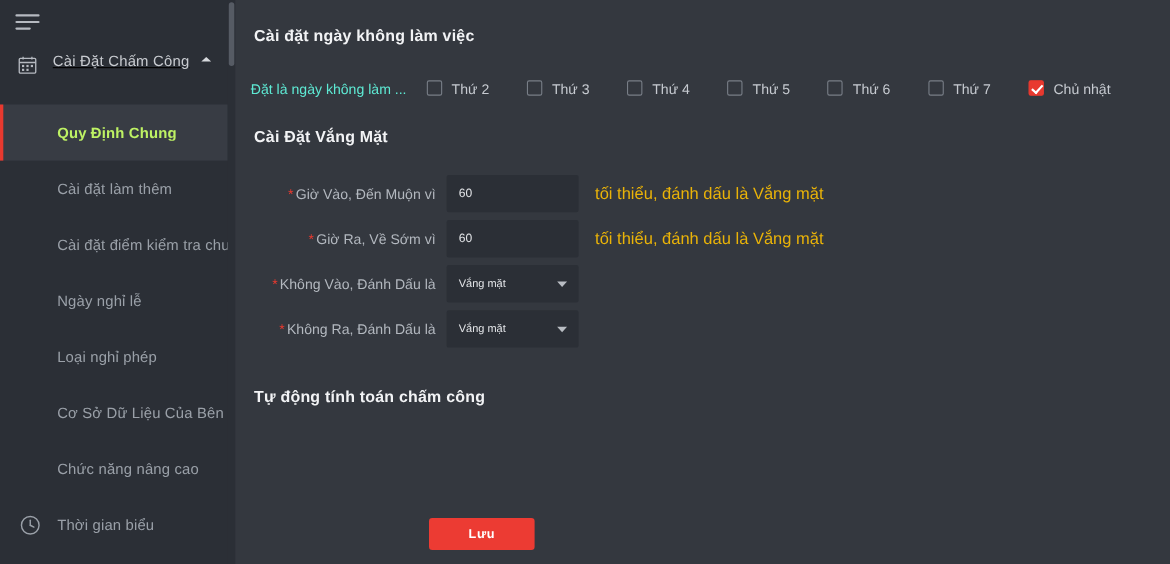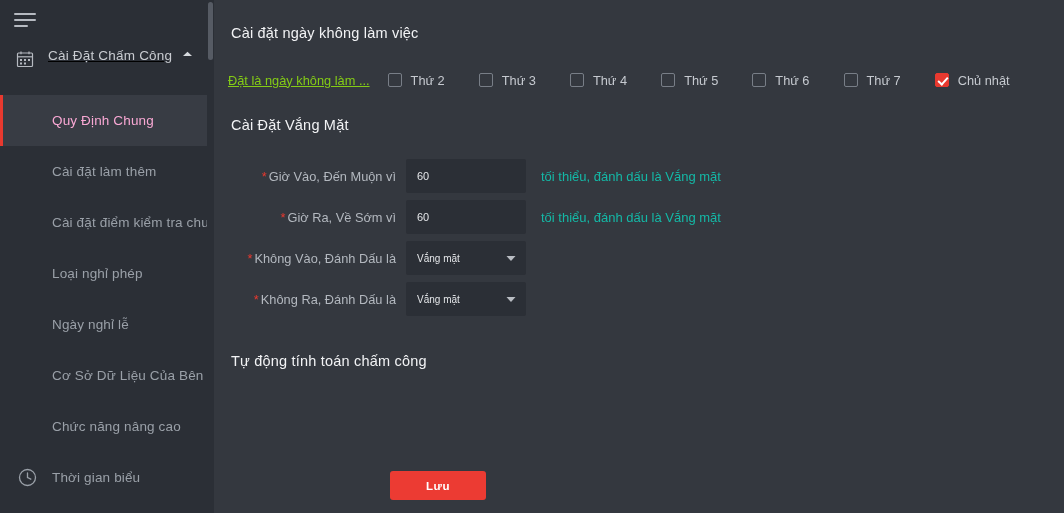--- a/index.html
+++ b/index.html
@@ -98,22 +98,22 @@
     color: #9aa0a8;
     margin-left: 52px;
     letter-spacing: .15px;
     white-space: nowrap;
     overflow: hidden;
   }
   .nav-item.active {
     background: #383c44;
   }
   .nav-item.active .nav-item-label {
-    color: #f9a8d4;
-    font-weight: normal;
+    color: #bef264;
+    font-weight: bold;
   }
   .nav-item.active::before {
     content: "";
     position: absolute;
     left: 0; top: 0;
     width: 3px; height: 51px;
     background: #e8392f;
   }
   .nav-item.with-icon .nav-item-label { margin-left: 52px; }
   .nav-item .leading-icon {
@@ -135,42 +135,41 @@
     position: relative;
     flex: 1 1 auto;
     height: 513px;
     background: #34383f;
     overflow: hidden;
   }
 
   .section-title {
     position: absolute;
     font-size: 14.5px;
-    font-weight: normal;
+    font-weight: bold;
     color: #f2f3f5;
     letter-spacing: .2px;
   }
   #sec1-title { left: 17px; top: 25px; }
   #sec2-title { left: 17px; top: 117px; }
   #sec3-title { left: 17px; top: 353px; }
 
   
   .days-row {
     position: absolute;
     left: 14px; top: 70px;
     display: flex;
     align-items: center;
     height: 20px;
   }
   .days-lead-label {
     font-size: 12.8px;
-    color: #84cc16;
+    color: #5eead4;
     margin-right: 18px;
     white-space: nowrap;
-    text-decoration: underline;
   }
   .cb-item {
     display: flex;
     align-items: flex-start;
     margin-right: 34px;
     cursor: pointer;
   }
   .cb-item:last-child { margin-right: 0; }
   .cb-box {
     width: 14px; height: 14px;
@@ -226,22 +225,22 @@
     background: #2b2f36;
     border: none;
     outline: none;
     color: #e3e5e8;
     font-size: 11px;
     font-family: "Liberation Sans", sans-serif;
     padding: 0 11px;
     border-radius: 2px;
   }
   .suffix {
-    font-size: 13px;
-    color: #14b8a6;
+    font-size: 15px;
+    color: #eab308;
     margin-left: 15px;
     white-space: nowrap;
   }
 
   .select {
     position: relative;
     width: 120px; height: 34px;
     background: #2b2f36;
     border-radius: 2px;
     display: flex;
@@ -354,25 +353,25 @@
 
       <div class="nav-item">
         <span class="nav-item-label">Cài đặt làm thêm</span>
       </div>
 
       <div class="nav-item">
         <span class="nav-item-label">Cài đặt điểm kiểm tra chu...</span>
       </div>
 
       <div class="nav-item">
+        <span class="nav-item-label">Ngày nghỉ lễ</span>
+      </div>
+
+      <div class="nav-item">
         <span class="nav-item-label">Loại nghỉ phép</span>
-      </div>
-
-      <div class="nav-item">
-        <span class="nav-item-label">Ngày nghỉ lễ</span>
       </div>
 
       <div class="nav-item">
         <span class="nav-item-label">Cơ Sở Dữ Liệu Của Bên Th...</span>
       </div>
 
       <div class="nav-item">
         <span class="nav-item-label">Chức năng nâng cao</span>
       </div>
 

